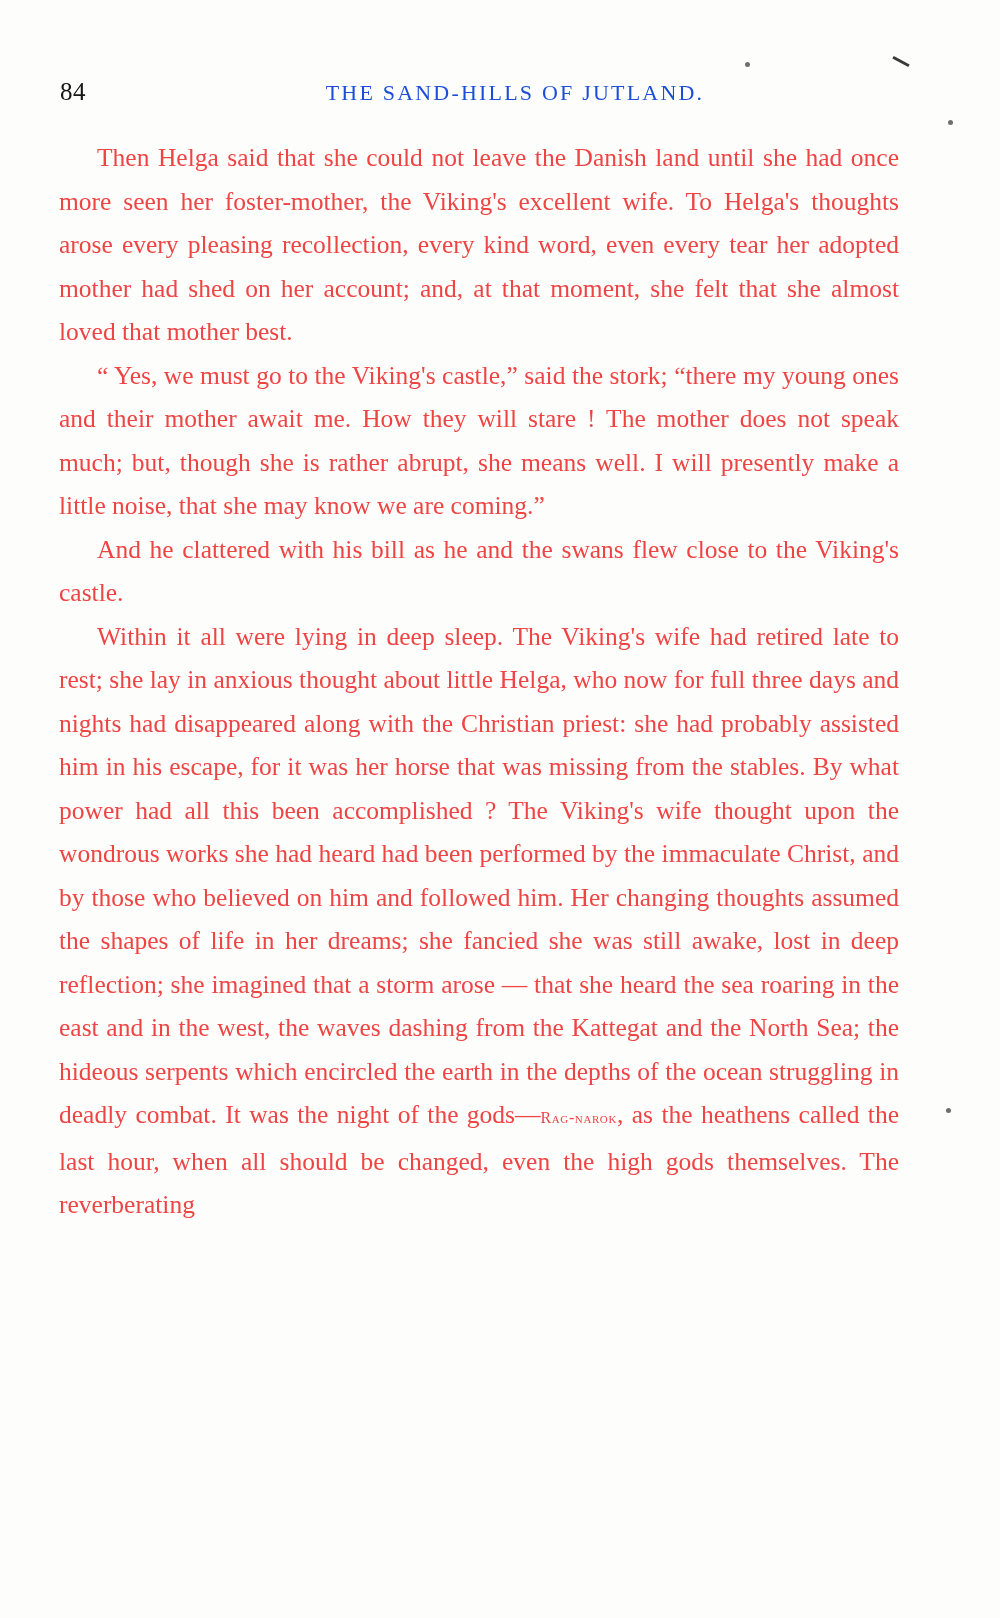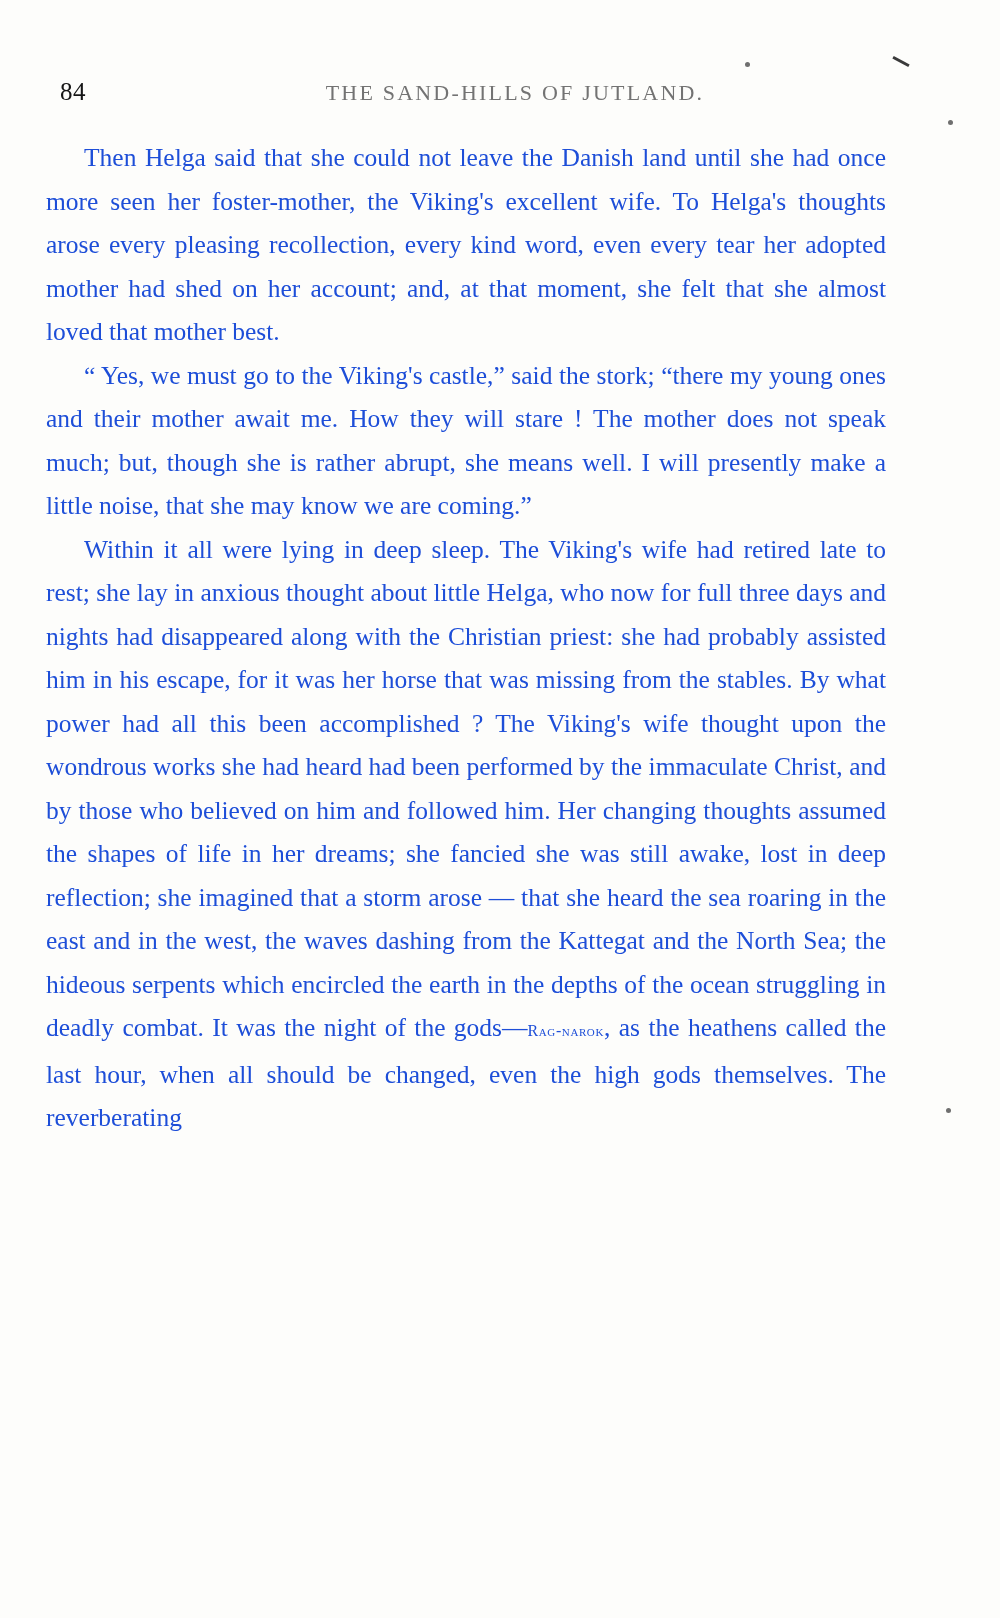--- a/index.html
+++ b/index.html
@@ -37,33 +37,33 @@
     width: 120px;
     color: #161616;
   }
   .running-head {
     flex: 1;
     text-align: center;
     font-size: 22px;
     letter-spacing: 2.2px;
     font-variant: small-caps;
     text-transform: uppercase;
-    color: #737373;
+    color: #1d4ed8;
     padding-right: 90px;
   }
   .body-text {
     position: absolute;
     top: 136px;
-    left: 46px;
+    left: 59px;
     width: 840px;
     font-size: 25.5px;
     line-height: 43.5px;
     text-align: justify;
     text-justify: inter-word;
-    color: #1d4ed8;
+    color: #ef4444;
   }
   .body-text p {
     margin: 0;
     text-indent: 38px;
   }
   .smallcaps {
     font-variant: small-caps;
     font-size: 16px;
     letter-spacing: 0.6px;
   }
@@ -96,16 +96,17 @@
   <div class="tick-mark"></div>
 
   <div class="page-header">
     <div class="folio">84</div>
     <div class="running-head">THE SAND-HILLS OF JUTLAND.</div>
   </div>
 
   <div class="body-text">
     <p>Then Helga said that she could not leave the Danish land until she had once more seen her foster-mother, the Viking's excellent wife.   To Helga's thoughts arose every pleasing recollection, every kind word, even every tear her adopted mother had shed on her account; and, at that moment, she felt that she almost loved that mother best.</p>
     <p>“ Yes, we must go to the Viking's castle,” said the stork; “there my young ones and their mother await me.   How they will stare !   The mother does not speak much; but, though she is rather abrupt, she means well.  I will presently make a little noise, that she may know we are coming.”</p>
+    <p>And he clattered with his bill as he and the swans flew close to the Viking's castle.</p>
     <p><span>Within it all were lying in deep sleep.   The Viking's wife had retired late to rest; she lay in anxious thought about little Helga, who now for full three days and nights had disappeared along with the Christian priest: she had probably assisted him in his escape, for it was her horse that was missing from the stables.   By what power had all this been accomplished ?  The Viking's wife thought upon the wondrous works she had heard had been performed by the immaculate Christ, and by those who believed on him and followed him. Her changing thoughts assumed the shapes of life in her dreams; she fancied she was still awake, lost in deep reflection; she imagined that a storm arose — that she heard the sea roaring in the east and in the west, the waves dashing from the Kattegat and the North Sea; the hideous serpents which encircled the earth in the depths of the ocean struggling in deadly combat.  It was the night of the gods—</span><span class="smallcaps">Rag-narok</span><span>, as the heathens called the last hour, when all should be changed, even the high gods themselves.  The reverberating</span></p>
   </div>
 
 </div>
 
 </body></html>

